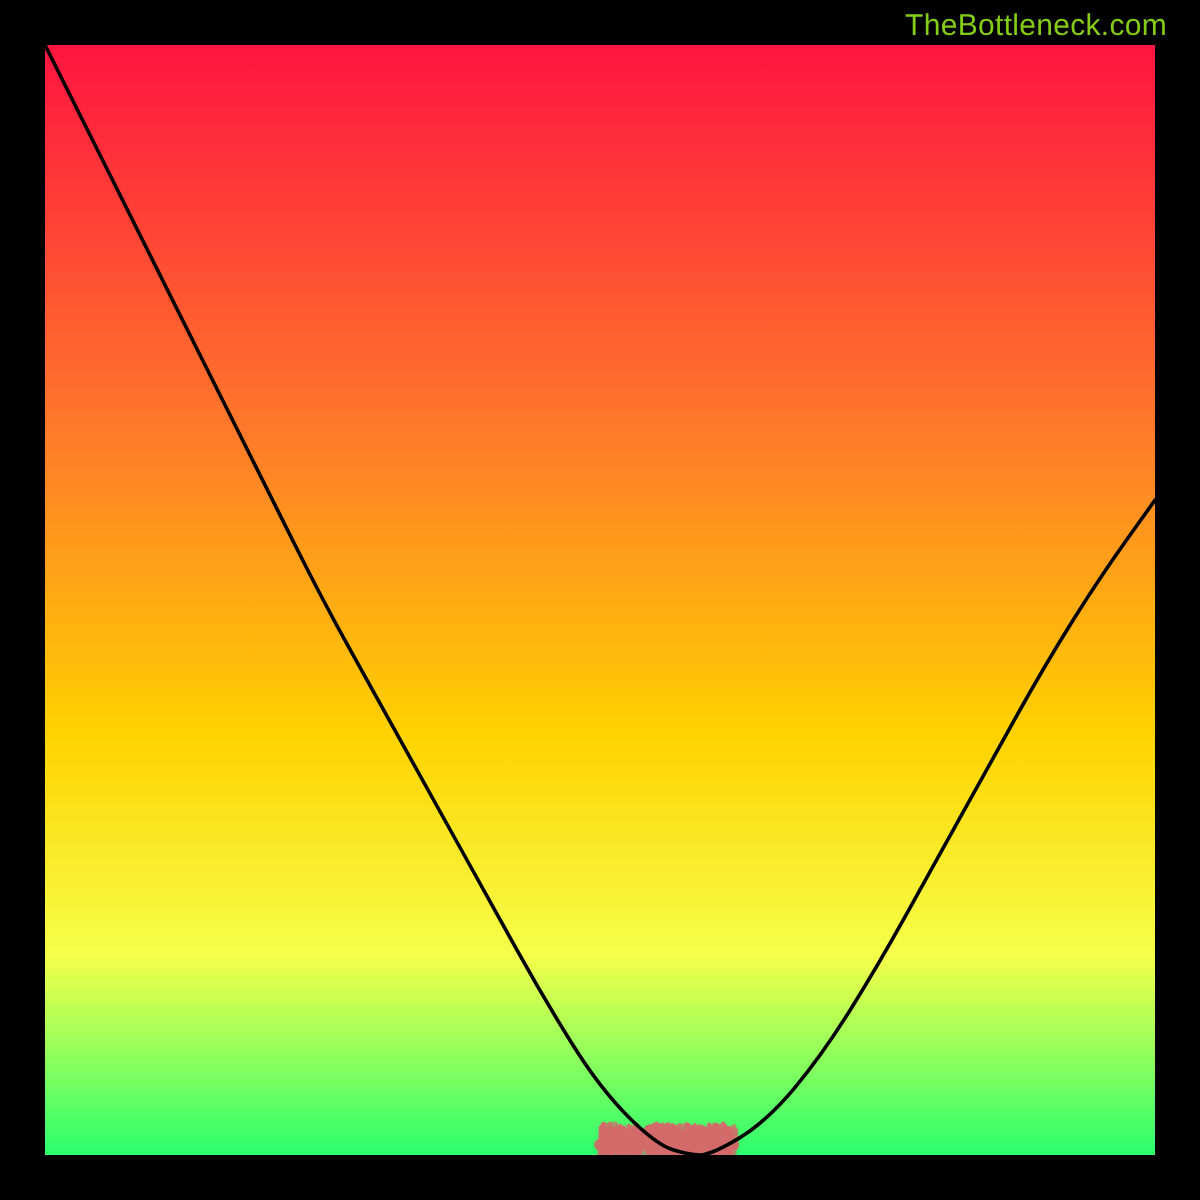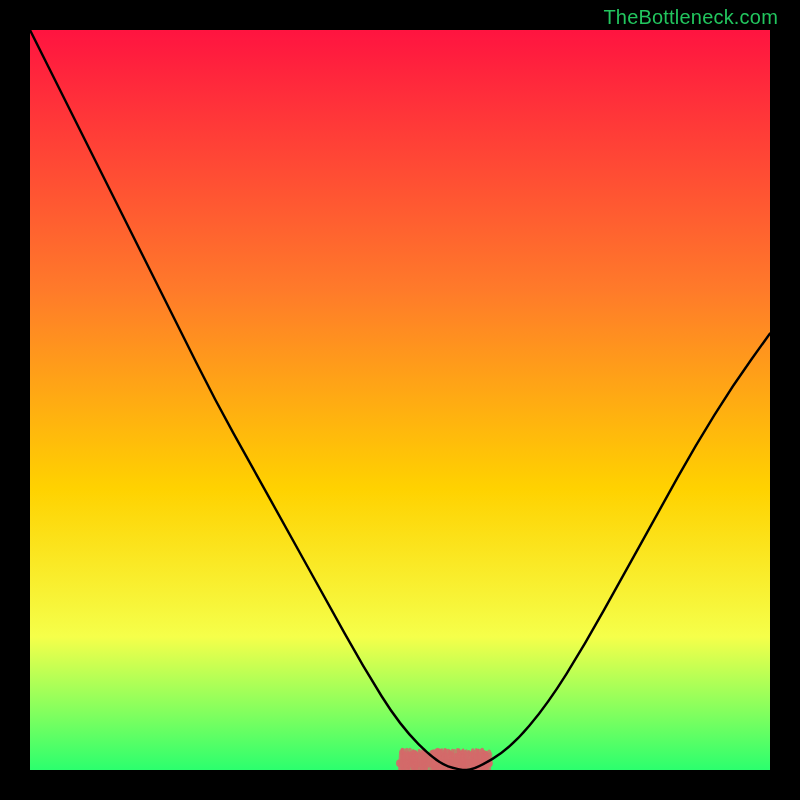--- a/index.html
+++ b/index.html
@@ -21,21 +21,21 @@
     position: absolute;
     left: 30px;
     top: 30px;
     width: 740px;
     height: 740px;
   }
   .watermark {
     position: absolute;
     top: 6px;
     right: 22px;
-    color: #22c55e;
+    color: #84cc16;
     font-size: 20px;
     font-weight: 500;
     letter-spacing: 0.2px;
     user-select: none;
   }
   svg {
     display: block;
   }
 </style>
 </head>

